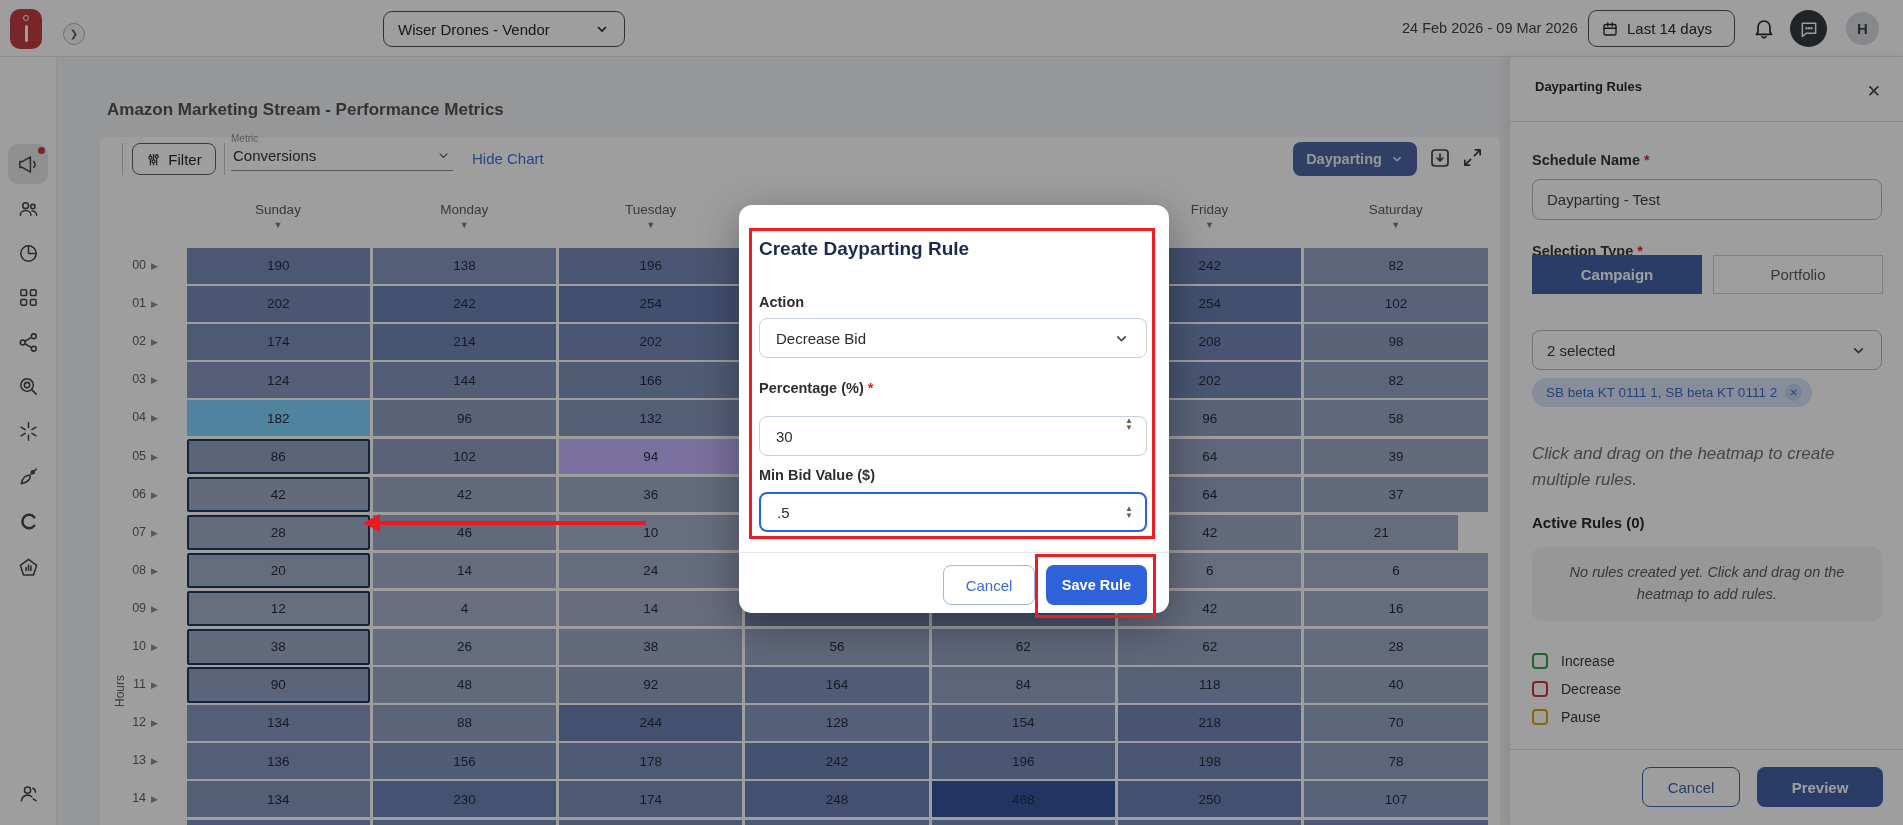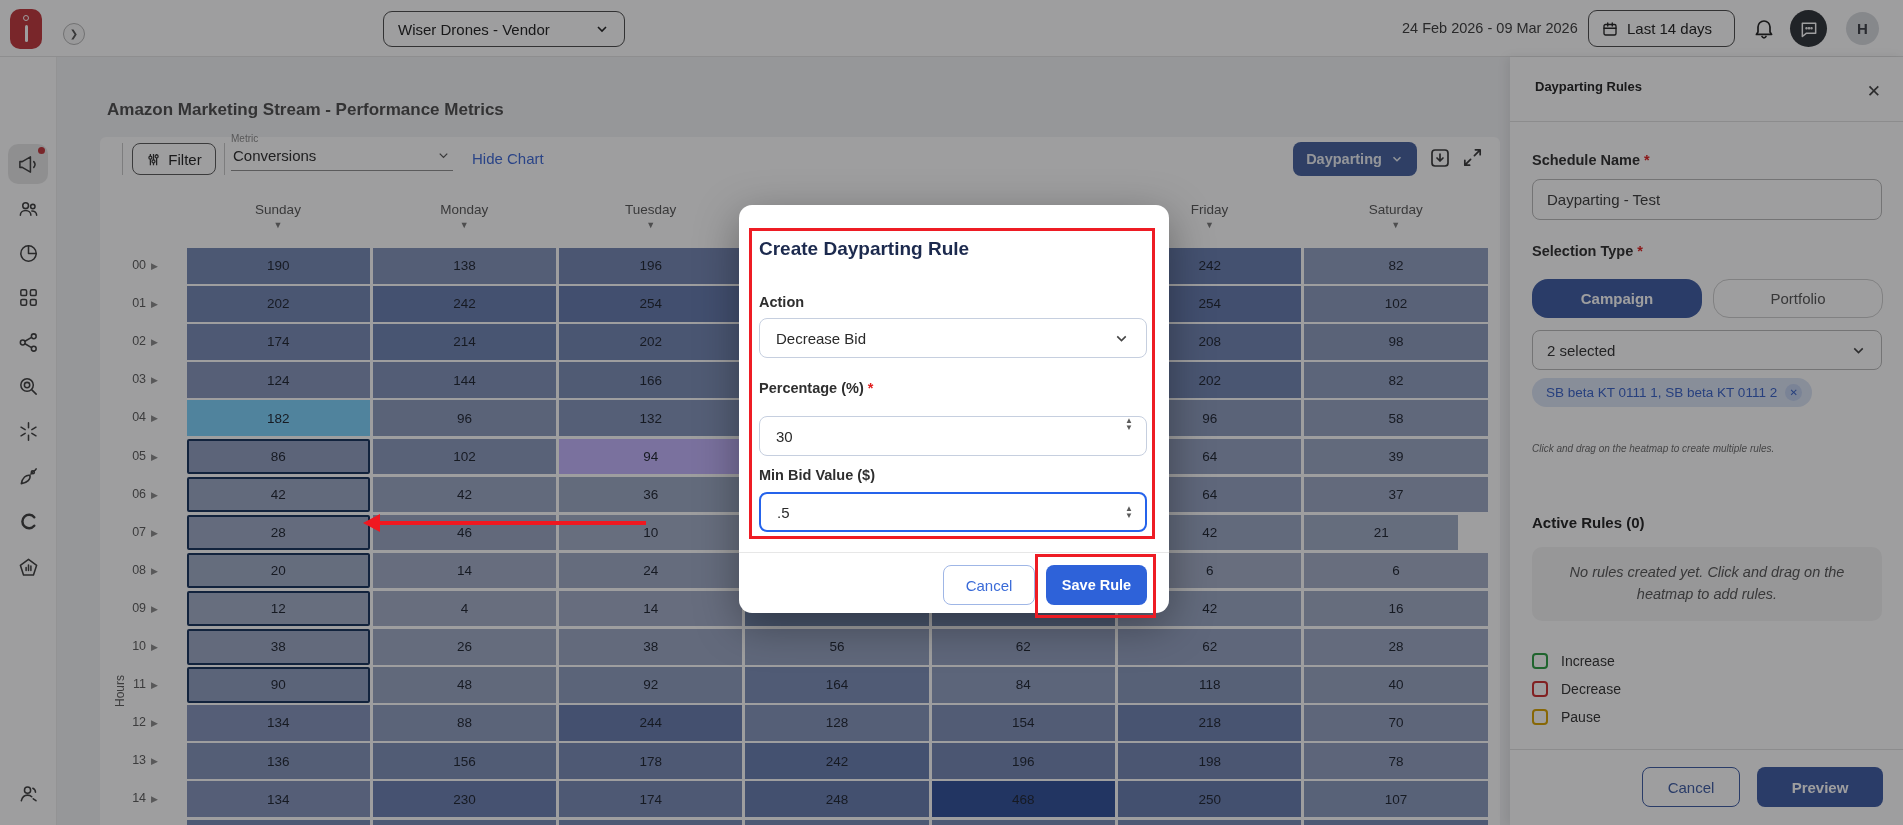--- a/index.html
+++ b/index.html
@@ -76,27 +76,27 @@
   .arrow-line { position:absolute; left:378px; top:521px; width:268px; height:4px; background:#f01820; z-index:30; }
   .arrow-head { position:absolute; left:363px; top:514px; width:0; height:0; border-top:9px solid transparent; border-bottom:9px solid transparent; border-right:17px solid #f01820; z-index:30; }
 
   
   .panel { position:absolute; left:1510px; top:57px; width:393px; height:768px; background:#fff; box-shadow:-3px 0 10px rgba(0,0,0,.08); z-index:5; }
   .panel-header { position:absolute; left:0; top:0; width:100%; height:65px; border-bottom:1px solid #e2e2e2; }
   .panel-title { position:absolute; left:25px; top:22px; font-size:13px; font-weight:bold; color:#232323; }
   .panel-close { position:absolute; right:22px; top:24px; font-size:17px; color:#444; }
   .p-label { position:absolute; left:22px; font-size:14.5px; font-weight:bold; color:#2f2f2f; }
   .p-input { position:absolute; left:22px; width:350px; height:41px; border:1px solid #b9b9b9; border-radius:8px; padding:0 14px; font-size:15px; color:#3c3c3c; font-family:"Liberation Sans", sans-serif; background:#fff; }
-  .seg-btn { position:absolute; top:222px; width:170px; height:39px; border-radius:16px; font-size:15px; display:flex; align-items:center; justify-content:center;text-align:center; }
+  .seg-btn { position:absolute; top:198px; width:170px; height:39px; border-radius:0; font-size:15px; display:flex; align-items:center; justify-content:center;text-align:center; }
   .seg-btn.on { left:22px; background:#3e5ca4; color:#fff; font-weight:bold; border:none; }
   .seg-btn.off { left:203px; background:#fff; color:#555; border:1px solid #cfcfcf; }
   .p-select { position:absolute; left:22px; top:273px; width:350px; height:40px; border:1px solid #b9b9b9; border-radius:8px; display:flex; align-items:center; justify-content:space-between; padding:0 14px; font-size:15px; color:#333; background:#fff; }
   .chip { position:absolute; left:22px; top:321px; height:29px; background:#dbe4f6; border-radius:15px; display:inline-flex; align-items:center; gap:8px; padding:0 10px 0 14px; font-size:13.5px; color:#3a63c8; }
   .chip-x { width:17px; height:17px; border-radius:50%; background:#c3d2f0; color:#3a63c8; font-size:10px; display:flex; align-items:center; justify-content:center; }
-  .p-hint { position:absolute; left:22px; top:384px; width:345px; font-size:10px; font-style:italic; color:#6b6b6b; line-height:1.55; }
+  .p-hint { position:absolute; left:22px; top:384px; width:345px; font-size:17px; font-style:italic; color:#6b6b6b; line-height:1.55; }
   .p-active { position:absolute; left:22px; top:457px; font-size:15px; font-weight:bold; color:#232323; }
   .p-empty { position:absolute; left:22px; top:490px; width:350px; height:74px; background:#f4f4f4; border-radius:10px; display:flex; align-items:center; justify-content:center; padding:0 26px; text-align:center; font-size:14.5px; font-style:italic; color:#565656; line-height:1.5; }
   .legend-row { position:absolute; left:22px; display:flex; align-items:center; gap:13px; }
   .legend-box { width:16px; height:16px; border-radius:4px; border:2px solid; background:transparent; }
   .legend-text { font-size:14px; color:#333; }
   .p-divider { position:absolute; left:0; top:692px; width:100%; height:1px; background:#e2e2e2; }
   .p-cancel { position:absolute; left:132px; top:710px; width:98px; height:40px; border:1px solid #3e5ca4; border-radius:8px; background:#fff; color:#3e5ca4; font-size:15px; }
   .p-preview { position:absolute; left:247px; top:710px; width:126px; height:40px; border:none; border-radius:8px; background:#3e5ca4; color:#fff; font-size:15px; font-weight:bold; }
 </style>
 </head>

